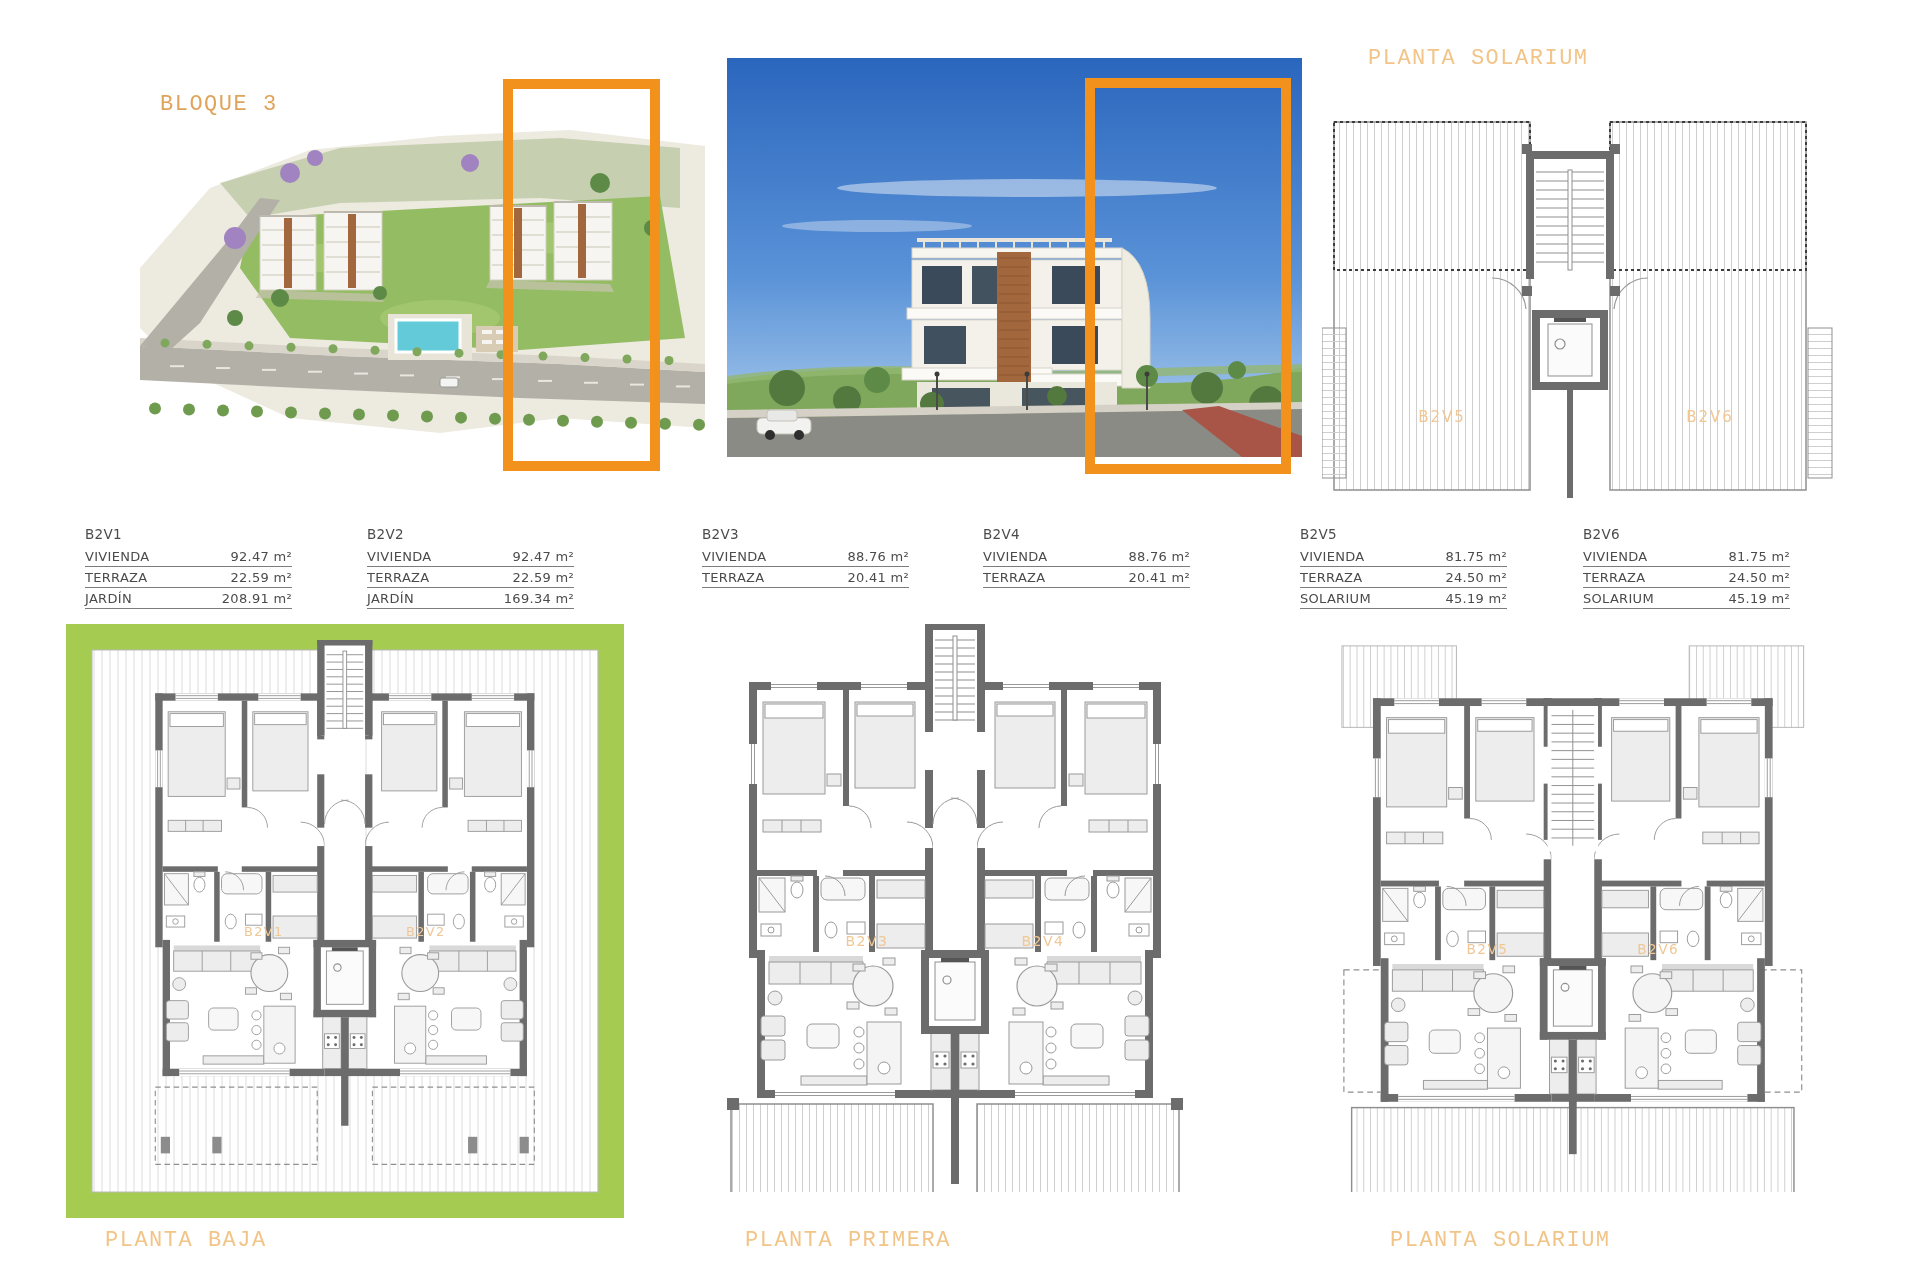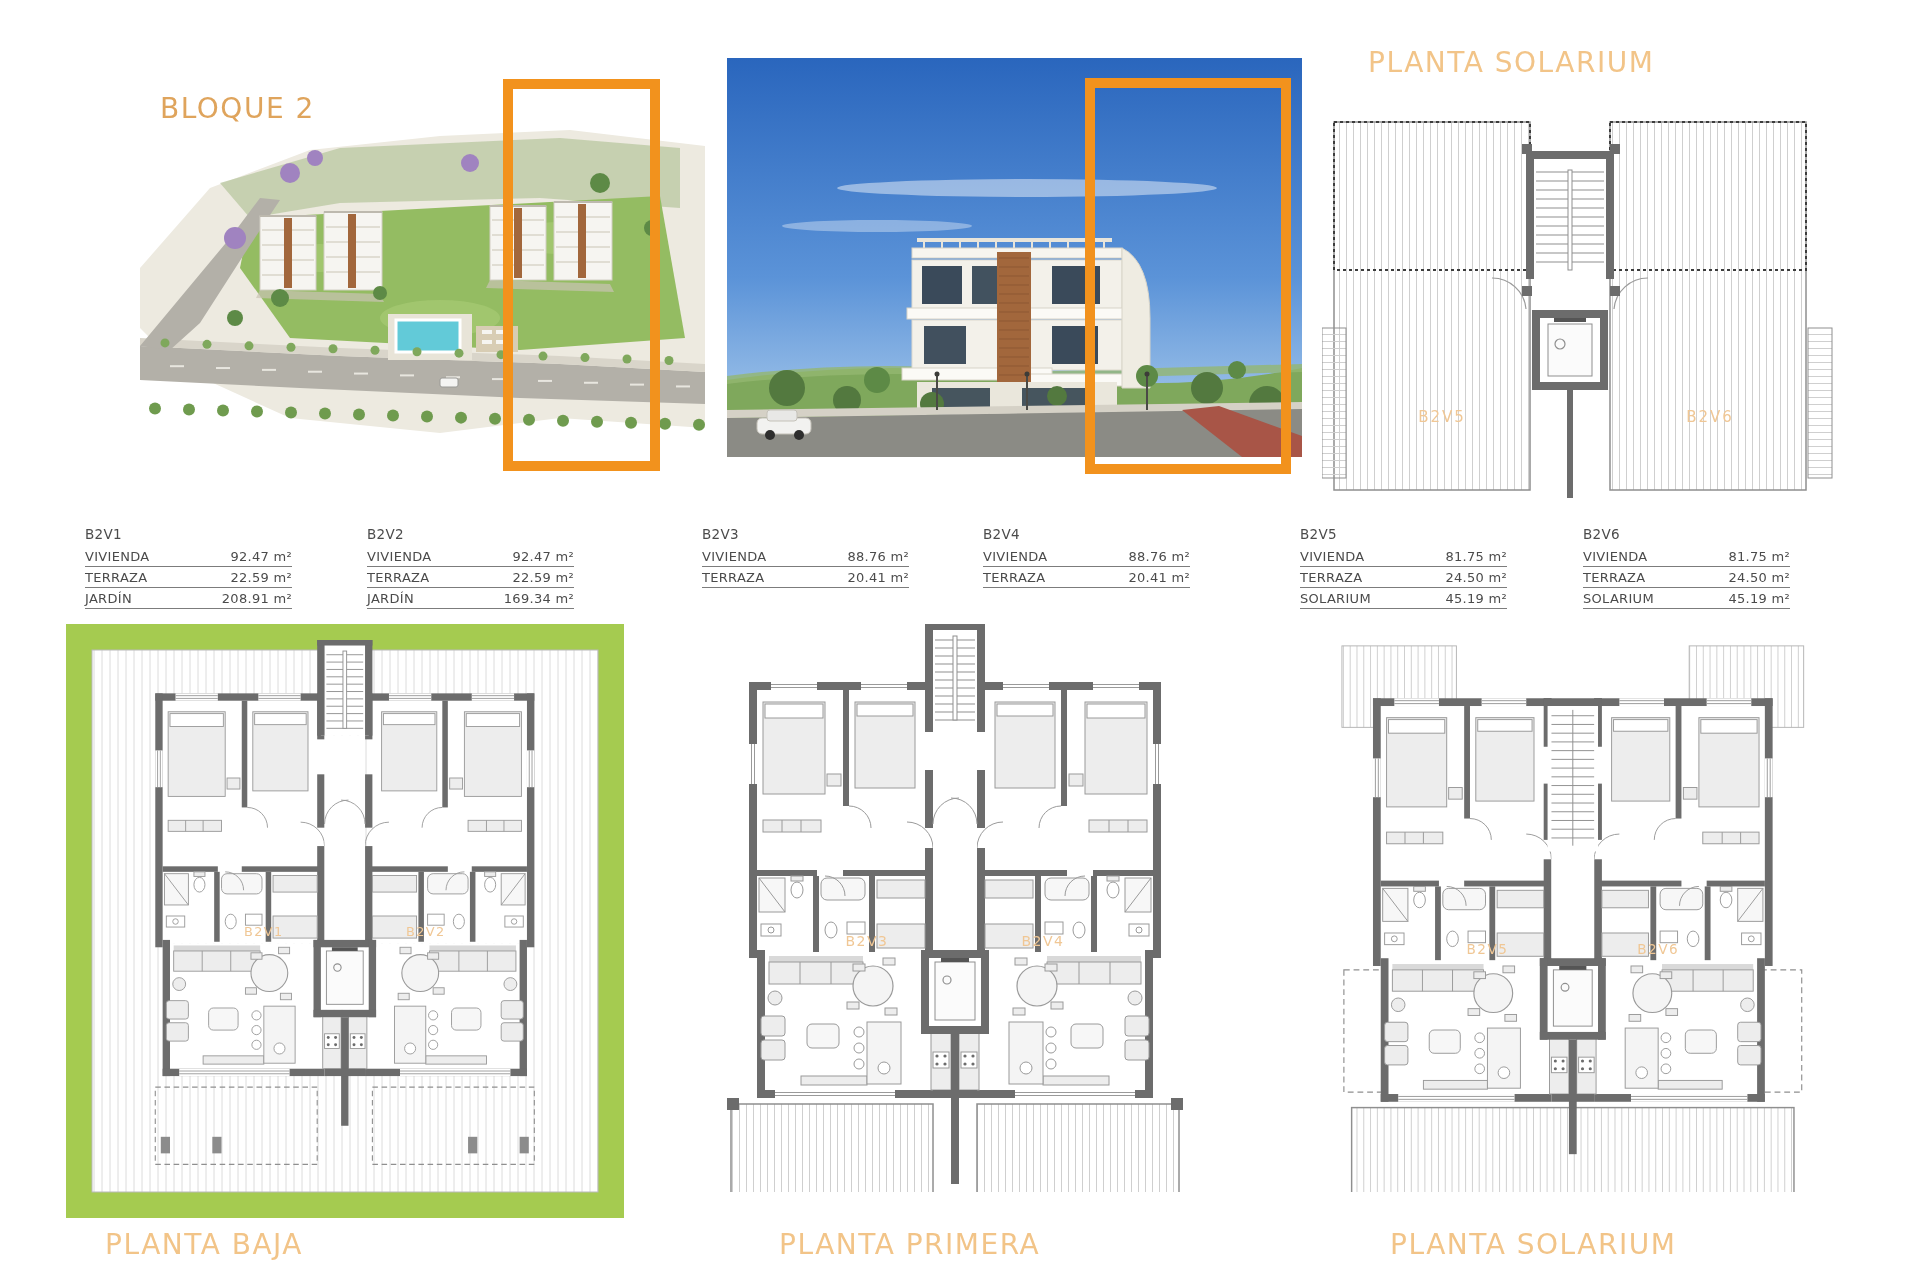--- a/index.html
+++ b/index.html
@@ -1,33 +1,33 @@
 <!DOCTYPE html>
 <html><head>
 <meta charset="utf-8">
 <style>
   html,body{margin:0;padding:0;background:#e8e8e8;}
   .sheet{position:relative;width:1920px;height:1269px;background:#ffffff;overflow:hidden;
          font-family:"DejaVu Sans",sans-serif;}
-  .hdg{position:absolute;font-size:28px;letter-spacing:1.5px;white-space:nowrap;}
+  .hdg{position:absolute;font-size:22px;letter-spacing:1.5px;white-space:nowrap;font-family:Liberation Mono, monospace;}
   .hl-box{position:absolute;border:10px solid #F2921D;box-sizing:border-box;background:transparent;}
   .render,.plansvg{position:absolute;display:block;}
   .unit-table{position:absolute;width:207px;color:#4b4b4b;font-size:13px;letter-spacing:.3px;}
   .ut-title{height:20px;font-size:13.5px;}
   .ut-row{display:flex;justify-content:space-between;align-items:flex-start;
           padding:3px 0 2px 0;border-bottom:1.4px solid #7c7c7c;}
   .ut-label{text-align:left;}
   .ut-value{text-align:right;}
 </style>
 </head>
 <body>
 
 <div class="sheet">
 
-  <div class="hdg" style="left:160px;top:92px;color:#DFA45C;">BLOQUE 2</div>
+  <div class="hdg" style="left:160px;top:92px;color:#DFA45C;">BLOQUE 3</div>
   <div class="hdg" style="left:1368px;top:46px;color:#F2C488;">PLANTA SOLARIUM</div>
 
   <svg class="render" id="aerialSvg" style="left:140px;top:88px;" width="565" height="407" viewBox="0 0 565 407">
       <polygon points="0,180 70,100 170,62 300,48 430,42 565,58 565,340 420,330 300,345 150,330 40,280 0,240" fill="#edeae0"></polygon>
       <polygon points="80,95 200,60 420,50 540,60 540,120 400,110 200,115 110,130" fill="#bcc9a4" opacity="0.8"></polygon>
       <polygon points="110,130 520,108 545,250 380,262 150,250 100,180" fill="#94bc62"></polygon>
       <ellipse cx="180" cy="170" rx="40" ry="14" fill="#a7ca74" opacity="0.7"></ellipse>
       <ellipse cx="420" cy="150" rx="50" ry="16" fill="#a7ca74" opacity="0.7"></ellipse>
       <ellipse cx="300" cy="230" rx="60" ry="18" fill="#a7ca74" opacity="0.7"></ellipse>
       <polygon points="0,258 200,268 420,276 565,284 565,316 380,310 160,300 0,292" fill="#b3b0a8"></polygon>
@@ -945,15 +945,15 @@
         <text x="328" y="322" font-size="14" fill="#F0C795" text-anchor="middle" letter-spacing="1.5" font-family="DejaVu Sans, sans-serif">B2V6</text>
       </g>
       <defs>
         <pattern id="segundaSvgV" width="7" height="7" patternUnits="userSpaceOnUse">
           <line x1="3.5" y1="0" x2="3.5" y2="7" stroke="#cfcfcf" stroke-width="1"></line>
         </pattern>
       </defs>
     </svg>
 
   <div class="hdg" style="left:105px;top:1228px;color:#F2C488;">PLANTA BAJA</div>
-  <div class="hdg" style="left:745px;top:1228px;color:#F2C488;margin-left:34px;">PLANTA PRIMERA</div>
+  <div class="hdg" style="left:745px;top:1228px;color:#F2C488;">PLANTA PRIMERA</div>
   <div class="hdg" style="left:1390px;top:1228px;color:#F2C488;">PLANTA SOLARIUM</div>
 </div>
 
 </body></html>

